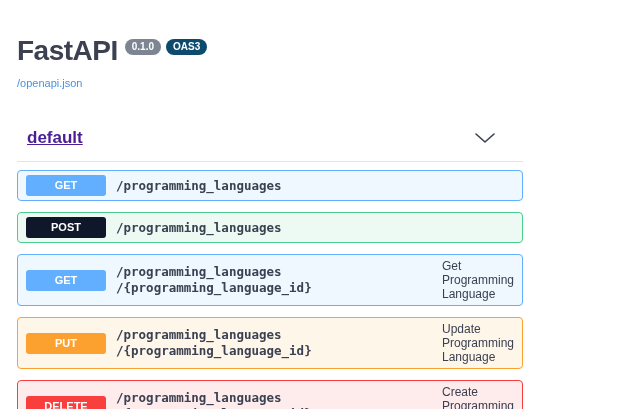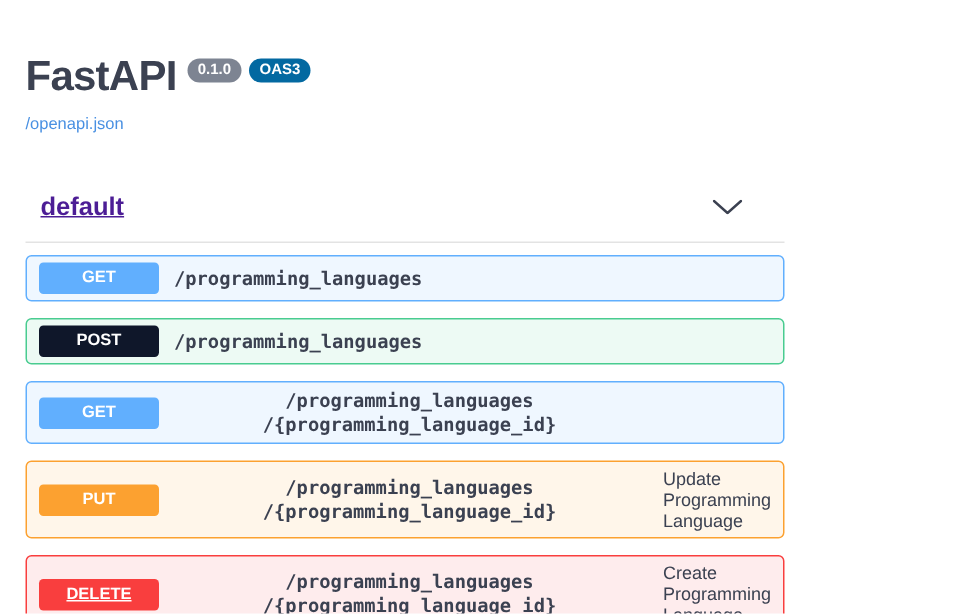--- a/index.html
+++ b/index.html
@@ -41,21 +41,21 @@
   }
   .pill {
     font-size: 10px;
     font-weight: 700;
     color: #ffffff;
     padding: 3px 7px;
     border-radius: 10px;
     line-height: 1;
   }
   .pill.version { background: #7d8492; }
-  .pill.oas { background: #0369a1; }
+  .pill.oas { background: #0c4a6e; }
   .spec-link {
     display: inline-block;
     margin-top: 12px;
     font-size: 11px;
     color: #4990e2;
     text-decoration: none;
     cursor: pointer;
   }
   
   .section-header {
@@ -113,21 +113,20 @@
   .oprow.delete .method-badge { background: #f93e3e; text-decoration: underline; }
   .op-path {
     font-family: "DejaVu Sans Mono", "Liberation Mono", monospace;
     font-weight: 700;
     font-size: 12.5px;
     line-height: 16px;
     color: #3b4151;
     margin-left: 10px;
     margin-right: 12px;
     white-space: pre-line;
-    text-align: center;
   }
   .oprow.wrap .op-path {
     flex: 0 0 314px;
     width: 314px;
   }
   .op-desc {
     flex: 1 1 auto;
     font-size: 12px;
     color: #3b4151;
   }
@@ -164,20 +163,21 @@
 
     <div class="oprow post">
       <span class="method-badge">POST</span>
       <span class="op-path">/programming_languages</span>
     </div>
 
     <div class="oprow get wrap">
       <span class="method-badge">GET</span>
       <span class="op-path">/programming_languages
 /{programming_language_id}</span>
+      <span class="op-desc">Get Programming Language</span>
     </div>
 
     <div class="oprow put wrap">
       <span class="method-badge">PUT</span>
       <span class="op-path">/programming_languages
 /{programming_language_id}</span>
       <span class="op-desc">Update Programming Language</span>
     </div>
 
     <div class="oprow delete wrap">

